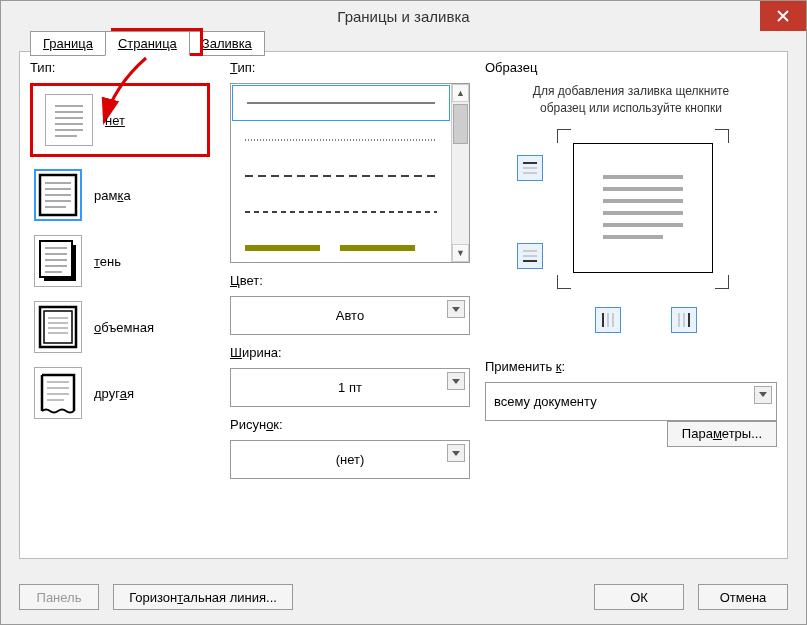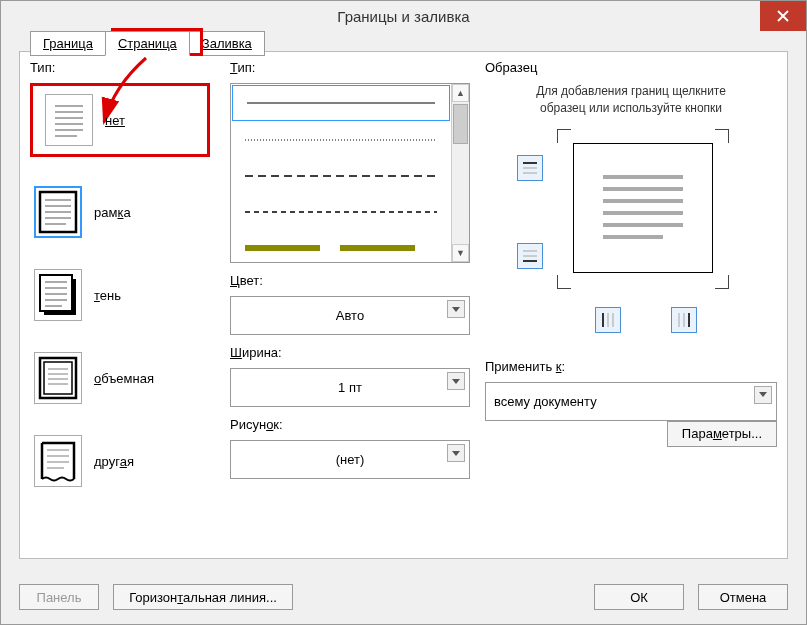--- a/index.html
+++ b/index.html
@@ -14,21 +14,21 @@
   .tab .u { text-decoration: underline; }
   .tab.active { border-bottom: 1px solid #fff; z-index: 2; text-align: right; }
   .tab-highlight { position: absolute; border: 3px solid #d00; pointer-events: none; }
   .arrow-annot { position: absolute; pointer-events: none; }
   .content { padding: 10px 16px 16px 16px; height: 100%; position: relative; }
   .col { position: absolute; top: 8px; }
   .col-left { left: 10px; width: 180px; }
   .col-mid { left: 210px; width: 240px; }
   .col-right { left: 465px; right: 10px; }
   .label { font-size: 13px; margin-bottom: 8px; }
-  .settings-list { display: flex; flex-direction: column; gap: 27px; }
+  .settings-list { display: flex; flex-direction: column; gap: 10px; }
   .setting-item { display: flex; align-items: center; gap: 12px; cursor: pointer; padding: 2px 4px; }
   .setting-item.red-box { border: 3px solid #d00; padding: 8px 12px; }
   .setting-icon { width: 48px; height: 52px; background: #fff; border: 1px solid #aaa; display: flex; align-items: center; justify-content: center; position: relative; }
   .setting-icon svg { width: 44px; height: 48px; }
   .setting-label { font-size: 13px; }
   .setting-label .u { text-decoration: underline; }
   
   .linetype-box { border: 1px solid #999; height: 180px; display: flex; }
   .linetype-list { flex: 1; overflow: hidden; }
   .linetype-row { height: 36px; display: flex; align-items: center; padding: 0 14px; cursor: pointer; }
@@ -246,21 +246,21 @@
           <div class="combo">
             <span>(нет)</span>
             <span class="caret"></span>
           </div>
         </div>
       </div>
 
       <div class="col col-right">
         <div class="label">Образец</div>
         <div class="preview-hint">
-          <span>Для добавления границ щелкните</span><br><span>образец или используйте кнопки</span>
+          <span>Для добавления заливка щелкните</span><br><span>образец или используйте кнопки</span>
         </div>
         <div class="preview-area">
           <div class="corner tl"></div>
           <div class="corner tr"></div>
           <div class="corner bl"></div>
           <div class="corner br"></div>
           <div class="preview-box">
             <svg viewBox="0 0 100 90">
                 <g stroke="#aaa" stroke-width="4">
                   <line x1="10" y1="14" x2="90" y2="14"></line>

